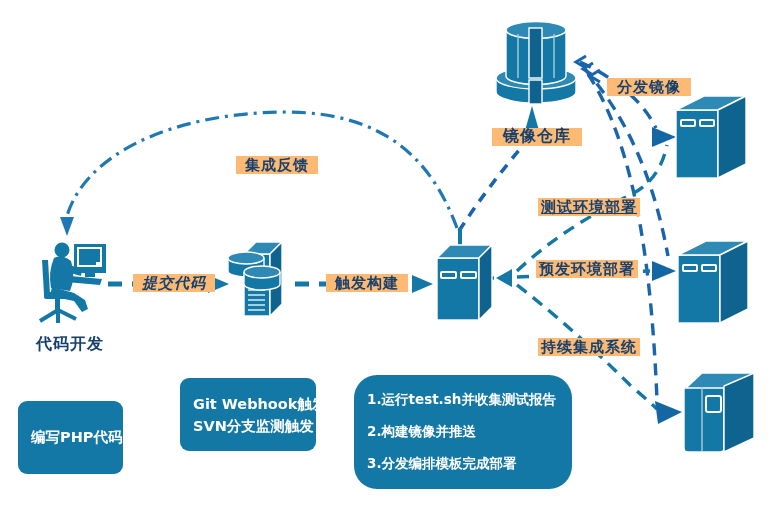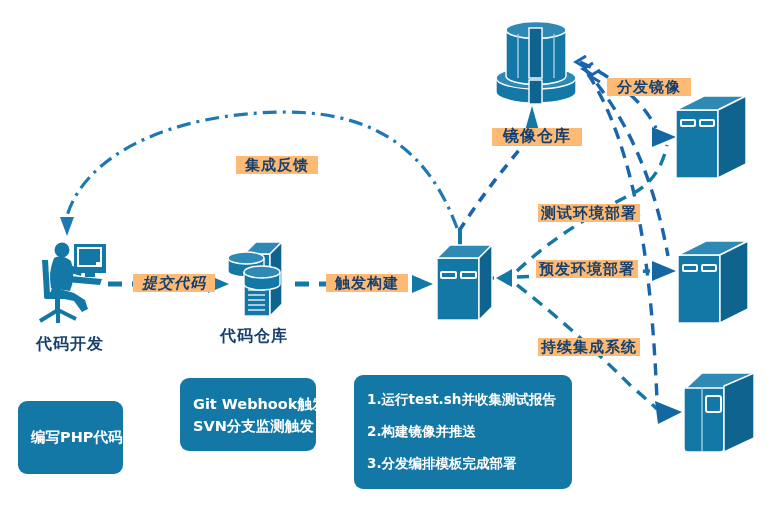--- a/index.html
+++ b/index.html
@@ -14,21 +14,21 @@
   .lbl.node{font-size:16px;font-family:Liberation Mono, monospace;}
   .lbl.onln{background:#fdba74;padding:0 3px;text-align:center;}
   .note{
     position:absolute;background:#1478A6;border-radius:9px;color:#ffffff;font-weight:bold;
     display:flex;flex-direction:column;justify-content:center;align-items:flex-start;
     padding:8px 13px;box-sizing:border-box;
   }
   .note .ln{white-space:nowrap;}
   #note-php{left:18px;top:378px;width:105px;height:73px;font-size:14.5px;margin-top:23px;}
   #note-git{left:180px;top:378px;width:136px;height:73px;font-size:14.5px;line-height:22px;}
-  #note-steps{left:354px;top:375px;width:218px;height:114px;font-size:13.5px;justify-content:space-between;padding:16px 13px;}
+  #note-steps{left:354px;top:375px;width:218px;height:114px;font-size:13.5px;justify-content:space-between;padding:16px 13px;border-radius:23px;}
   svg{position:absolute;left:0;top:0;}
 </style>
 </head>
 <body>
 
 <div class="stage">
 
   <svg width="776" height="519" viewBox="0 0 776 519">
 
     <g>
@@ -158,28 +158,27 @@
     <g stroke="#ffffff" stroke-width="1.4">
       <rect x="684" y="386" width="40" height="66" rx="4" fill="#1478A6"></rect>
       <polygon points="686,388 702,373 754,373 738,388" fill="#2E89B5"></polygon>
       <polygon points="724,386 754,373 754,438 724,452" fill="#0F638F"></polygon>
       <line x1="702" y1="387" x2="702" y2="451" stroke="#a6cde0"></line>
       <rect x="706" y="396" width="15" height="16" rx="2" fill="none" stroke="#ffffff" stroke-width="2"></rect>
     </g>
   </svg>
 
   <div class="lbl node" style="left:18px;top:336px;width:104px;">代码开发</div>
-  <div class="lbl node" style="left:204px;top:328px;width:100px;">代码仓库</div>
   <div class="lbl node onln" style="left:492px;top:128px;width:84px;">镜像仓库</div>
 
   <div class="lbl onln" style="left:133px;top:274px;width:76px;font-style:italic;">提交代码</div>
   <div class="lbl onln" style="left:326px;top:274px;width:76px;">触发构建</div>
   <div class="lbl onln" style="left:236px;top:117px;width:76px;margin-top:39px;">集成反馈</div>
   <div class="lbl onln" style="left:607px;top:78px;width:78px;">分发镜像</div>
-  <div class="lbl onln" style="left:538px;top:204px;width:96px;">测试环境部署</div>
+  <div class="lbl onln" style="left:538px;top:198px;width:96px;text-decoration:underline;">测试环境部署</div>
   <div class="lbl onln" style="left:536px;top:260px;width:96px;">预发环境部署</div>
   <div class="lbl onln" style="left:538px;top:338px;width:96px;">持续集成系统</div>
 
   <div class="note" id="note-php">
     <span class="ln">编写PHP代码</span>
   </div>
 
   <div class="note" id="note-git">
     <span class="ln">Git Webhook触发</span>
     <span class="ln">SVN分支监测触发</span>

